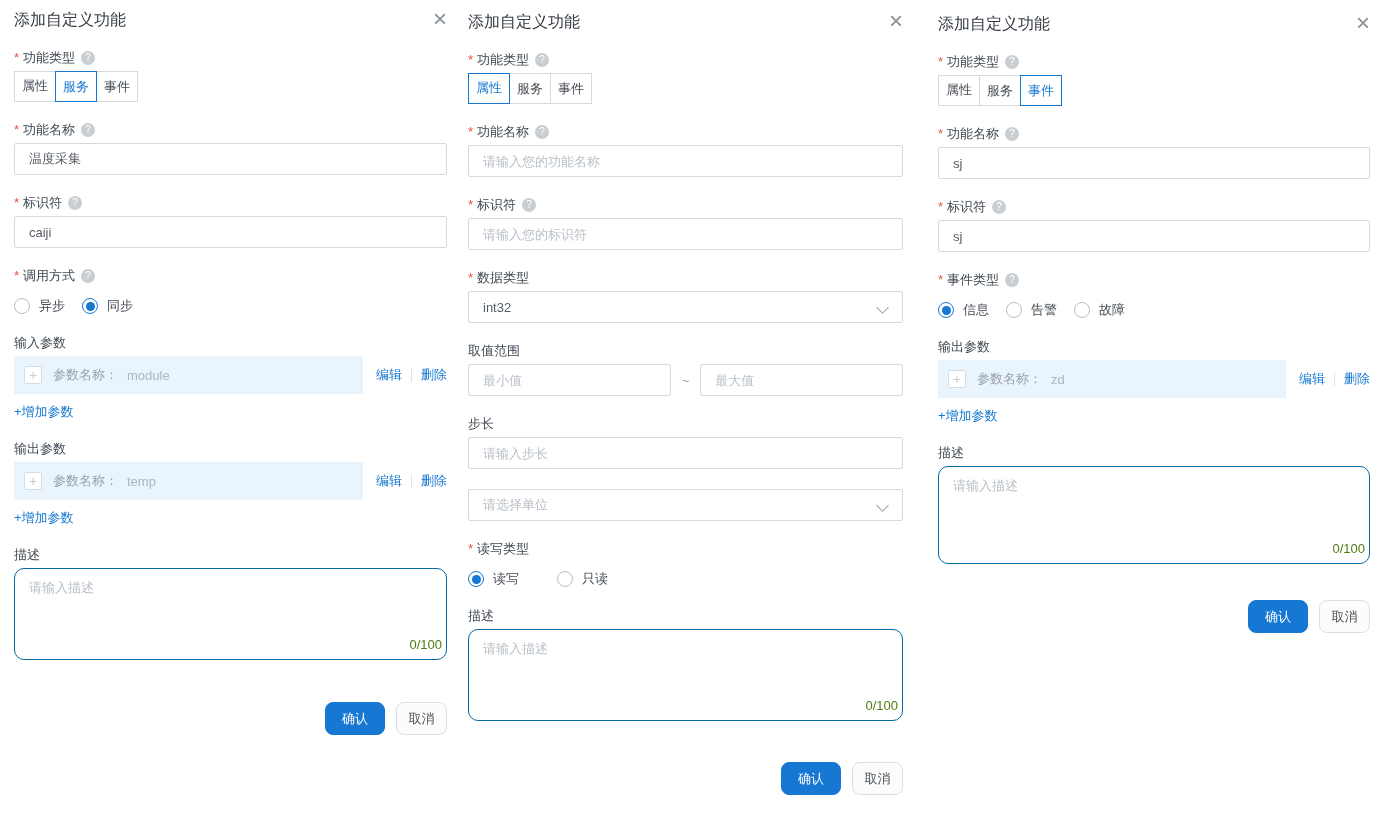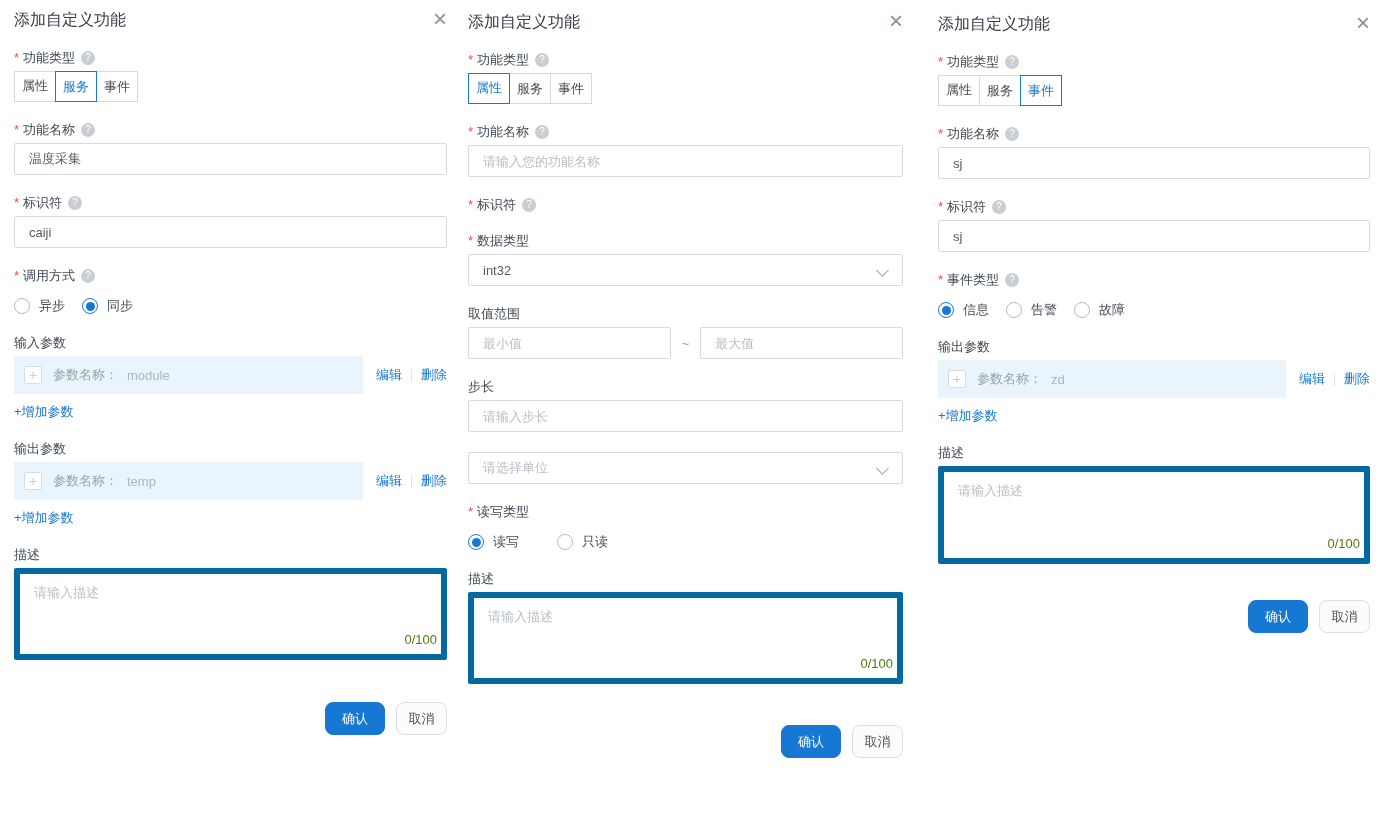--- a/index.html
+++ b/index.html
@@ -53,21 +53,21 @@
   .param-box { flex: 1; min-width: 0; height: 38px; background: #e9f4fd; display: flex; align-items: center; padding: 0 10px; }
   .plus-box { width: 18px; height: 18px; border: 1px solid #d3dde6; background: #fff; border-radius: 2px;
               color: #c2cdd6; font-size: 14px; line-height: 16px; text-align: center; flex: 0 0 auto; }
   .param-label { margin-left: 11px; font-size: 13px; color: #99a1a8; white-space: nowrap; }
   .param-value { margin-left: 9px; font-size: 13px; color: #adb6bd; white-space: nowrap; text-align: center; }
   .row-actions { display: flex; align-items: center; gap: 9px; padding-left: 13px; white-space: nowrap; }
   .link { font-size: 13px; color: #1678d2; cursor: pointer; text-decoration: none; }
   .v-divider { width: 1px; height: 13px; background: #dfe3e6; }
   .add-link { display: inline-block; margin-top: 9px; font-size: 13px; color: #1678d2; cursor: pointer; text-decoration: none; }
 
-  .textarea-wrap { position: relative; border: 6px solid #0369a1; border-radius: 2px; height: 92px; background: #fff; }
+  .textarea-wrap { position: relative; border: 1px solid #0369a1; border-radius: 10px; height: 92px; background: #fff; }
   .d3 .textarea-wrap { height: 98px; }
   .desc-textarea { width: 100%; height: 100%; border: none; outline: none; resize: none; background: transparent;
                    padding: 10px 14px; font-size: 13px; color: #555c63; font-family: inherit; }
   .desc-textarea::placeholder { color: #b9c0c7; opacity: 1; }
   .counter { position: absolute; right: 4px; bottom: 7px; font-size: 13px; color: #4d7c0f; }
 
   .range-row { display: flex; align-items: center; }
   .range-input { flex: 1; }
   .range-sep { margin: 0 11px; font-size: 13px; color: #99a1a8; }
 
@@ -217,20 +217,21 @@
     </div>
     <input class="text-input" placeholder="请输入您的功能名称" style="">
   </div>
 
   <div class="group">
     <div class="form-label">
       <span class="req">*</span>
       <span>标识符</span>
       <span class="help">?</span>
     </div>
+    <input class="text-input" placeholder="请输入您的标识符" style="">
   </div>
 
   <div class="group">
     <div class="form-label">
       <span class="req">*</span>
       <span>数据类型</span>
     </div>
     <div class="select">
       <span class="select-value">int32</span>
       <span class="chevron"></span>

